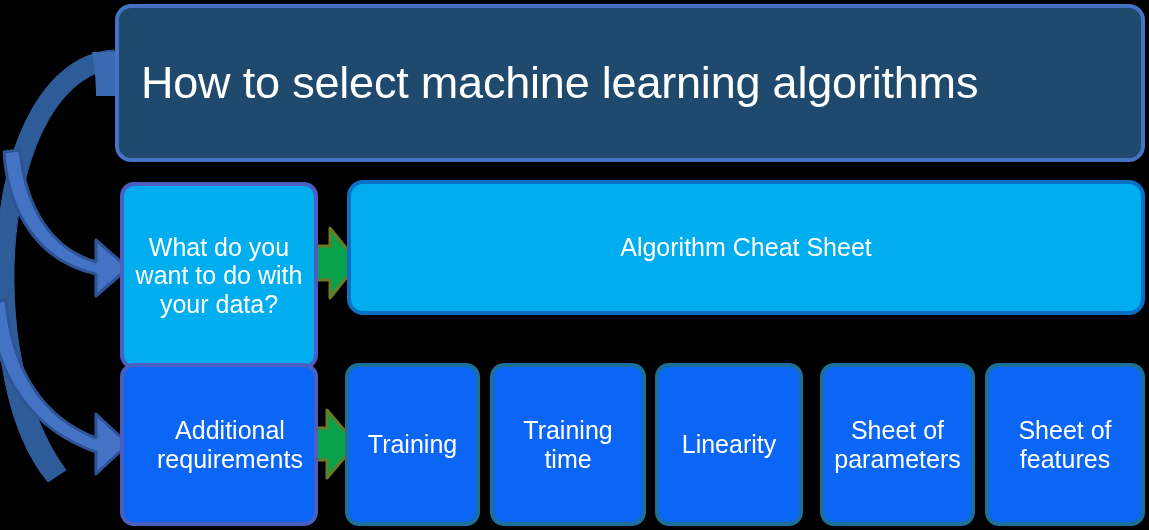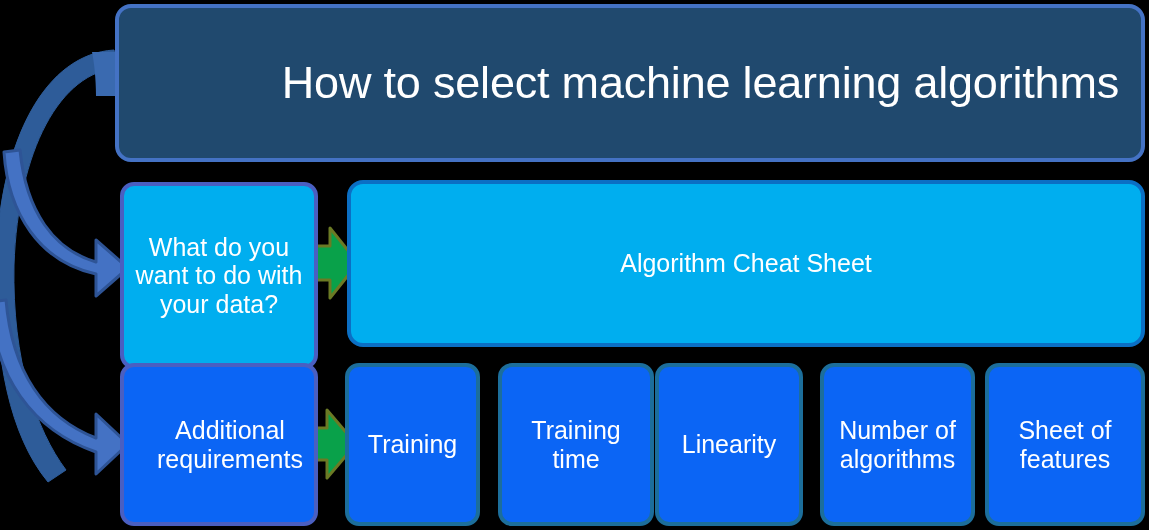--- a/index.html
+++ b/index.html
@@ -37,61 +37,61 @@
     top: 4px;
     width: 1030px;
     height: 158px;
     background: #20496E;
     border-width: 4px;
     border-color: #4472C4;
     border-radius: 16px;
     font-size: 45px;
     letter-spacing: -0.2px;
     padding: 0 22px;
-    justify-content: flex-end;
+    justify-content: flex-start;
   }
 
   
   #question-box {
     left: 120px;
     top: 182px;
     width: 198px;
     height: 187px;
     background: #00AEEF;
     border-width: 4px;
     border-color: #4A5FC1;
     border-radius: 14px;
     font-size: 25px;
     padding: 0 8px;
   }
   #cheatsheet-box {
     left: 347px;
     top: 180px;
     width: 798px;
-    height: 167px;
+    height: 135px;
     background: #00AEEF;
     border-width: 4px;
     border-color: #0B6FC4;
     border-radius: 16px;
     font-size: 25px;
   }
 
   
   .bottom-box {
     top: 363px;
     height: 163px;
     background: #0B65F5;
     border-width: 4px;
     border-radius: 14px;
     font-size: 25px;
     padding: 0 6px;
   }
   #req-box   { left: 120px; width: 198px; border-color: #4A5FC1; padding-left: 28px; }
   #acc-box   { left: 345px; width: 135px; border-color: #1C6E9B; }
-  #train-box { left: 490px; width: 156px; border-color: #1C6E9B; margin-left: 8px; }
+  #train-box { left: 490px; width: 156px; border-color: #1C6E9B; }
   #lin-box   { left: 655px; width: 148px; border-color: #1C6E9B; }
   #param-box { left: 820px; width: 155px; border-color: #1C6E9B; }
   #feat-box  { left: 985px; width: 160px; border-color: #1C6E9B; }
 
   
   #arrow-layer {
     position: absolute;
     left: 0; top: 0;
     width: 1149px;
     height: 530px;
@@ -155,20 +155,20 @@
 
   <div class="box bottom-box" id="train-box">
     <span>Training time</span>
   </div>
 
   <div class="box bottom-box" id="lin-box">
     <span>Linearity</span>
   </div>
 
   <div class="box bottom-box" id="param-box">
-    <span>Number of algorithms</span>
+    <span>Sheet of parameters</span>
   </div>
 
   <div class="box bottom-box" id="feat-box">
     <span>Sheet of features</span>
   </div>
 
 </div>
 
 </body></html>

